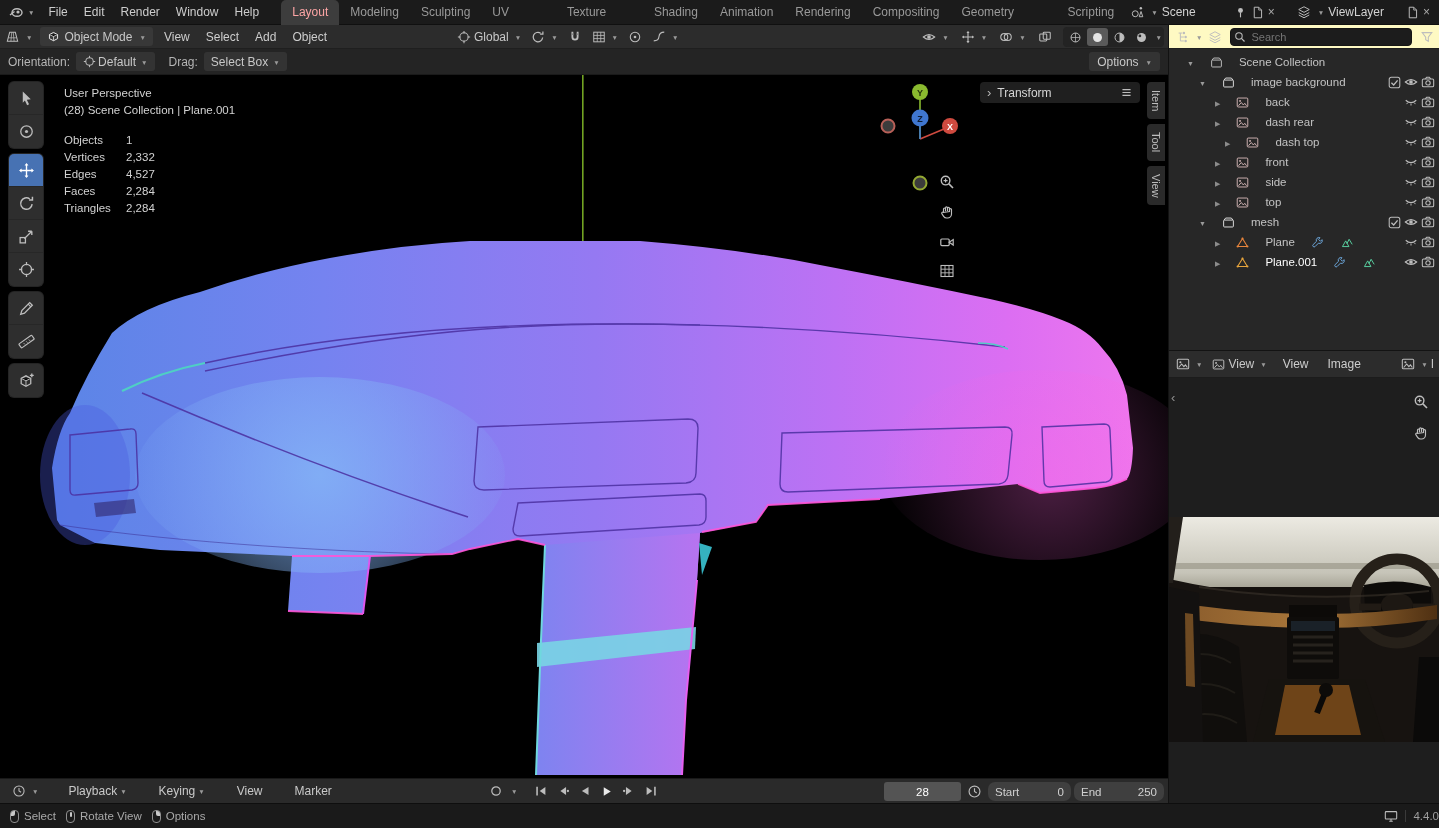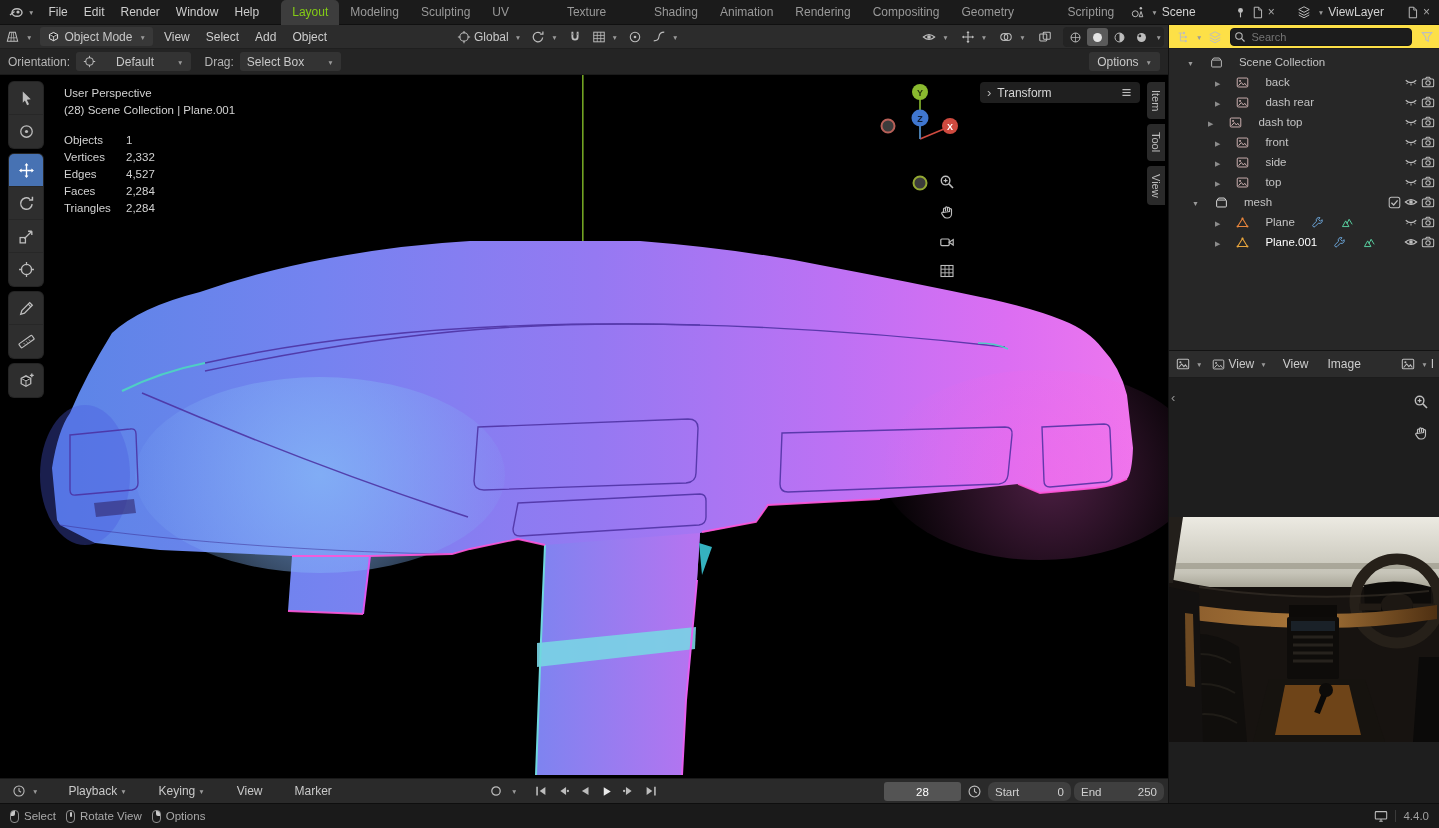--- a/index.html
+++ b/index.html
@@ -13,21 +13,21 @@
   .dc-closed::before{content:"▶";font-size:7px;color:#8b8b8b}
   .xi::before{content:"×";color:#aaa;font-size:12px}
 
   
   .topbar{position:absolute;left:0;top:0;width:1439px;height:25px;background:#1b1b1b;
     display:flex;align-items:center;border-bottom:1px solid #101010}
   .menu{padding:0 8px;line-height:25px;color:#cdcdcd;cursor:default}
   .logo-wrap{display:flex;align-items:center;padding:0 6px 0 8px;gap:1px}
   .ws-tabs{display:flex;margin-left:14px;height:25px}
   .ws-tab{padding:0 11px;line-height:25px;color:#999}
-  .ws-tab.active{background:#3d3d3d;color:#84cc16;border-radius:5px 5px 0 0}
+  .ws-tab.active{background:#3d3d3d;color:#fca5a5;border-radius:5px 5px 0 0}
   .tb-right{margin-left:auto;display:flex;align-items:center;gap:12px;margin-right:4px}
   .selector{display:flex;align-items:center;gap:4px;height:19px;padding:0 5px}
   .sel-label{color:#d2d2d2}
   .sel-spacer{width:30px}
 
   
   .left-col{position:absolute;left:0;top:25px;width:1168px;height:778px}
   .right-col{position:absolute;left:1168px;top:25px;width:271px;height:778px;border-left:1px solid #121212}
 
   
@@ -37,21 +37,21 @@
   .hmenu{padding:0 8px;color:#cdcdcd}
   .mid-cluster{position:absolute;left:452px;top:0;height:24px;display:flex;align-items:center}
   .right-cluster{position:absolute;right:4px;top:0;height:24px;display:flex;align-items:center;gap:2px}
   .shade-group{display:flex;align-items:center;background:#232323;border-radius:4px;padding:1px 2px;gap:1px;margin-left:4px}
   .shade-btn{width:21px;height:18px;display:flex;align-items:center;justify-content:center;border-radius:3px}
   .shade-btn.active{background:#5a5a5a}
 
   
   .tool-settings{position:relative;height:26px;background:#242424;display:flex;align-items:center;border-bottom:1px solid #1a1a1a;padding-left:8px;gap:6px}
   .ts-label{color:#b5b5b5}
-  .ts-field{display:flex;align-items:center;gap:20px;height:19px;background:#333;border-radius:3px;padding:0 7px}
+  .ts-field{display:flex;align-items:center;gap:2px;height:19px;background:#333;border-radius:3px;padding:0 7px}
   .ts-options{position:absolute;right:8px;display:flex;align-items:center;gap:4px;height:19px;background:#333;border-radius:3px;padding:0 8px}
 
   
   .viewport{position:relative;height:703px;background:#000000;overflow:hidden}
   .mesh-svg{position:absolute;left:0;top:0}
   .vp-stats{position:absolute;left:64px;top:10px;color:#d2d2d2;font-size:11.5px;text-shadow:0 1px 2px rgba(0,0,0,.45);line-height:17px}
   .vps-table{margin-top:13px}
   .vps-row{display:flex}
   .vps-row .l{width:62px}
   
@@ -86,26 +86,26 @@
 
   
   .statusbar{position:absolute;left:0;top:803px;width:1439px;height:25px;background:#1a1a1a;border-top:1px solid #0e0e0e;
     display:flex;align-items:center;font-size:11.5px;color:#a9a9a9}
   .sb-item{display:flex;align-items:center;gap:5px;margin-left:10px}
   .mouse{width:9px;height:13px;border:1px solid #8f8f8f;border-radius:4px;position:relative}
   .mouse i{position:absolute;background:#c9c9c9}
   .mouse.m-left i{left:0;top:0;width:4px;height:5px;border-radius:3px 0 2px 0}
   .mouse.m-mid i{left:3px;top:1px;width:2.5px;height:5px;border-radius:2px}
   .mouse.m-right i{right:0;top:0;width:4px;height:5px;border-radius:0 3px 0 2px}
-  .sb-right{margin-left:auto;display:flex;align-items:center;gap:7px;margin-right:10px;color:#9f9f9f}
+  .sb-right{margin-left:auto;display:flex;align-items:center;gap:7px;color:#9f9f9f}
   .sb-div{width:1px;height:12px;background:#3a3a3a}
 
   
   .outliner{height:325px;background:#272727}
-  .ol-header{height:24px;background:#fde047;display:flex;align-items:center;padding:0 5px;gap:4px;border-bottom:1px solid #1f1f1f}
+  .ol-header{height:24px;background:#fef9c3;display:flex;align-items:center;padding:0 5px;gap:4px;border-bottom:1px solid #1f1f1f}
   .ol-search{position:relative;flex:1;margin:0 4px}
   .ol-search input{width:100%;height:18px;background:#1c1c1c;border:1px solid #151515;border-radius:4px;
     color:#bbb;font-size:11px;padding:0 4px 0 20px;font-family:"Liberation Sans",sans-serif;outline:none}
   .ol-search .ic{position:absolute;left:4px;top:3px}
   .ol-tree{padding-top:3px;font-size:11.5px;color:#c3c3c3}
   .ol-row{position:relative;height:20px;display:flex;align-items:center;gap:16px}
   .ol-right{position:absolute;right:4px;display:flex;align-items:center;gap:3px}
   .ol-label{white-space:nowrap}
   .ol-label.sel{color:#fff}
 
@@ -797,20 +797,38 @@
       </div>
 
       <div class="ol-tree">
         <div class="ol-row" style="padding-left:18px">
           <span class="dc-open"></span>
           <svg class="ic" width="13" height="13">
               <use href="#i-col"></use>
             </svg>
           <span class="ol-label">Scene Collection</span>
         </div>
+        <div class="ol-row" style="padding-left:30px">
+          <span class="dc-open"></span>
+          <svg class="ic" width="13" height="13" style="color:#dedede">
+              <use href="#i-col"></use>
+            </svg>
+          <span class="ol-label">image background</span>
+          <span class="ol-right">
+            <svg class="ic" width="13" height="13">
+                <use href="#i-check"></use>
+              </svg>
+            <svg class="ic" width="14" height="14">
+                <use href="#i-eye"></use>
+              </svg>
+            <svg class="ic" width="14" height="14">
+                <use href="#i-cam"></use>
+              </svg>
+          </span>
+        </div>
         <div class="ol-row" style="padding-left:46px">
           <span class="dc-closed"></span>
           <svg class="ic" width="13" height="13" style="color:#cfb2b2">
               <use href="#i-img"></use>
             </svg>
           <span class="ol-label">back</span>
           <span class="ol-right">
             <svg class="ic" width="14" height="14">
                 <use href="#i-eyec"></use>
               </svg>
@@ -827,21 +845,21 @@
           <span class="ol-label">dash rear</span>
           <span class="ol-right">
             <svg class="ic" width="14" height="14">
                 <use href="#i-eyec"></use>
               </svg>
             <svg class="ic" width="14" height="14">
                 <use href="#i-cam"></use>
               </svg>
           </span>
         </div>
-        <div class="ol-row" style="padding-left:39px">
+        <div class="ol-row" style="padding-left:56px">
           <span class="dc-closed"></span>
           <svg class="ic" width="13" height="13" style="color:#cfb2b2">
               <use href="#i-img"></use>
             </svg>
           <span class="ol-label">dash top</span>
           <span class="ol-right">
             <svg class="ic" width="14" height="14">
                 <use href="#i-eyec"></use>
               </svg>
             <svg class="ic" width="14" height="14">
@@ -887,21 +905,21 @@
           <span class="ol-label">top</span>
           <span class="ol-right">
             <svg class="ic" width="14" height="14">
                 <use href="#i-eyec"></use>
               </svg>
             <svg class="ic" width="14" height="14">
                 <use href="#i-cam"></use>
               </svg>
           </span>
         </div>
-        <div class="ol-row" style="padding-left:23px">
+        <div class="ol-row" style="padding-left:30px">
           <span class="dc-open"></span>
           <svg class="ic" width="13" height="13" style="color:#dedede">
               <use href="#i-col"></use>
             </svg>
           <span class="ol-label">mesh</span>
           <span class="ol-right">
             <svg class="ic" width="13" height="13">
                 <use href="#i-check"></use>
               </svg>
             <svg class="ic" width="14" height="14">

